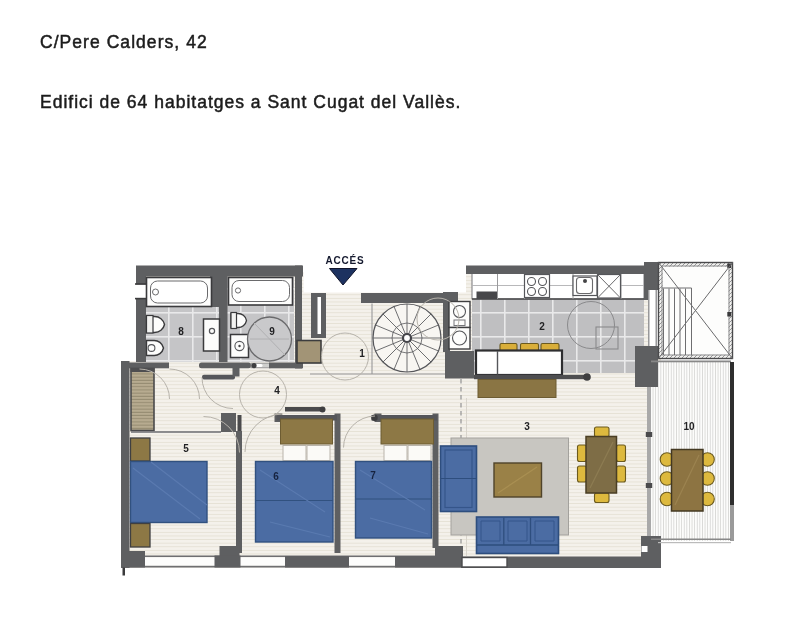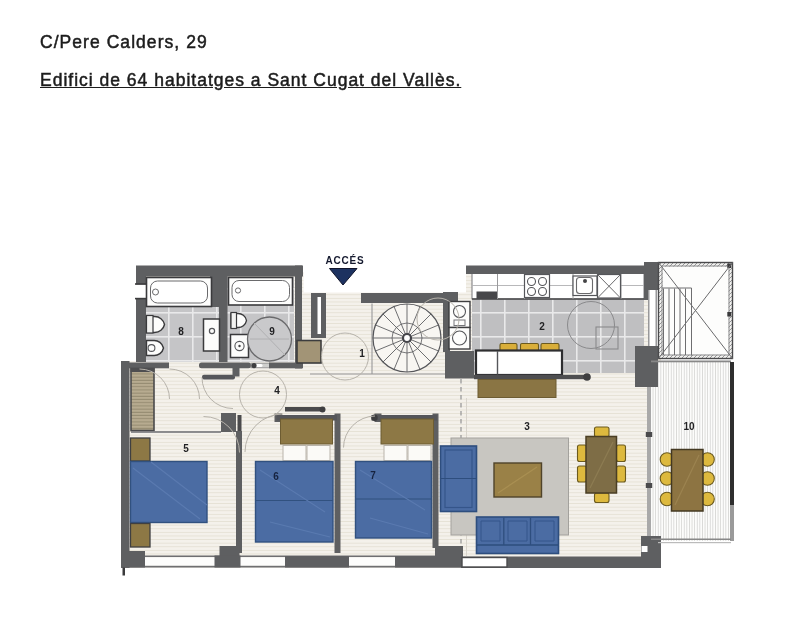--- a/index.html
+++ b/index.html
@@ -3,24 +3,24 @@
 <meta charset="utf-8">
 <style>
 html,body{margin:0;padding:0;background:#ffffff;}
 #page{position:relative;width:810px;height:620px;background:#ffffff;overflow:hidden;font-family:"Liberation Sans",sans-serif;}
 .hl{position:absolute;left:40px;color:#1c1c1c;font-size:17.5px;white-space:pre;-webkit-text-stroke:0.5px #1c1c1c;}
 </style>
 </head>
 <body>
 <div id="page">
 
-<div class="hl" style="top:32px;letter-spacing:1.05px;">C/Pere Calders, 29</div>
-
-
-<div class="hl" style="top:70px;letter-spacing:1.0px;text-decoration:underline;">Edifici de 64 habitatges a Sant Cugat del Vallès.</div>
+<div class="hl" style="top:32px;letter-spacing:1.05px;">C/Pere Calders, 42</div>
+
+
+<div class="hl" style="top:92px;letter-spacing:1.0px;">Edifici de 64 habitatges a Sant Cugat del Vallès.</div>
 <svg width="810" height="620" viewBox="0 0 810 620" style="position:absolute;left:0;top:0;">
 <defs>
 <pattern id="wood" width="6" height="3.6" patternUnits="userSpaceOnUse">
 <rect width="6" height="3.6" fill="#f4f1eb"></rect>
 <rect y="2.8" width="6" height="0.8" fill="#e4dfd3"></rect>
 </pattern>
 <pattern id="terr" width="2.6" height="6" patternUnits="userSpaceOnUse">
 <rect width="2.6" height="6" fill="#fcfcfb"></rect>
 <rect width="0.8" height="6" fill="#d4d4d2"></rect>
 </pattern>

